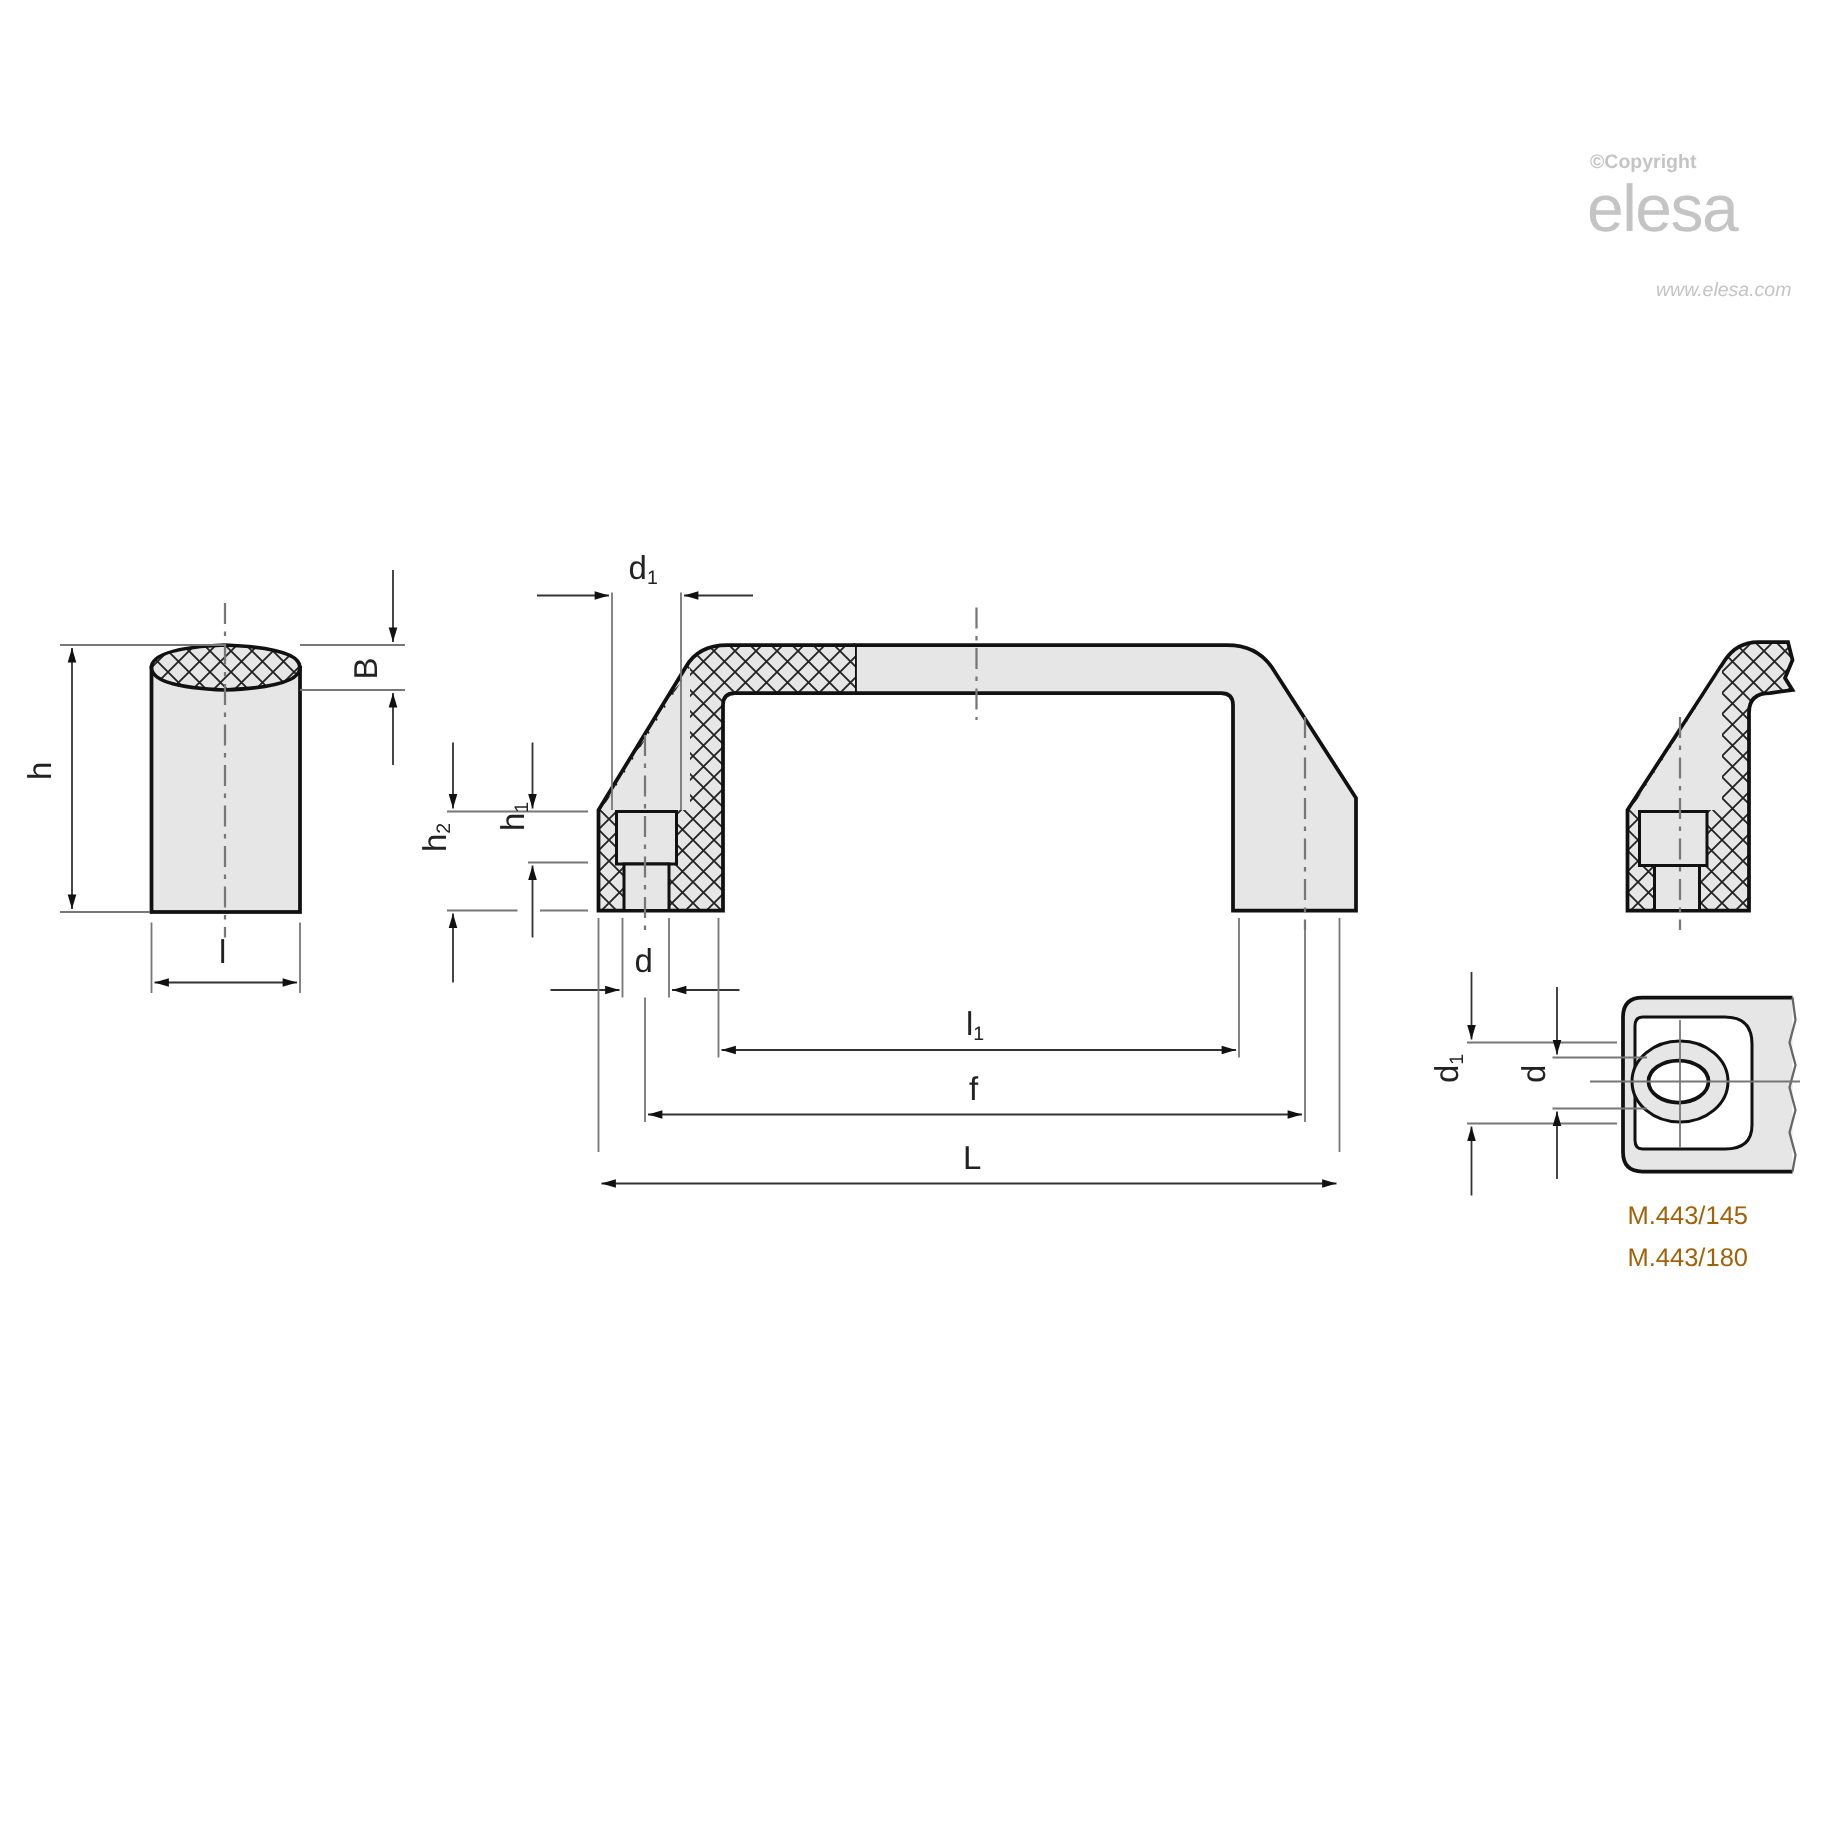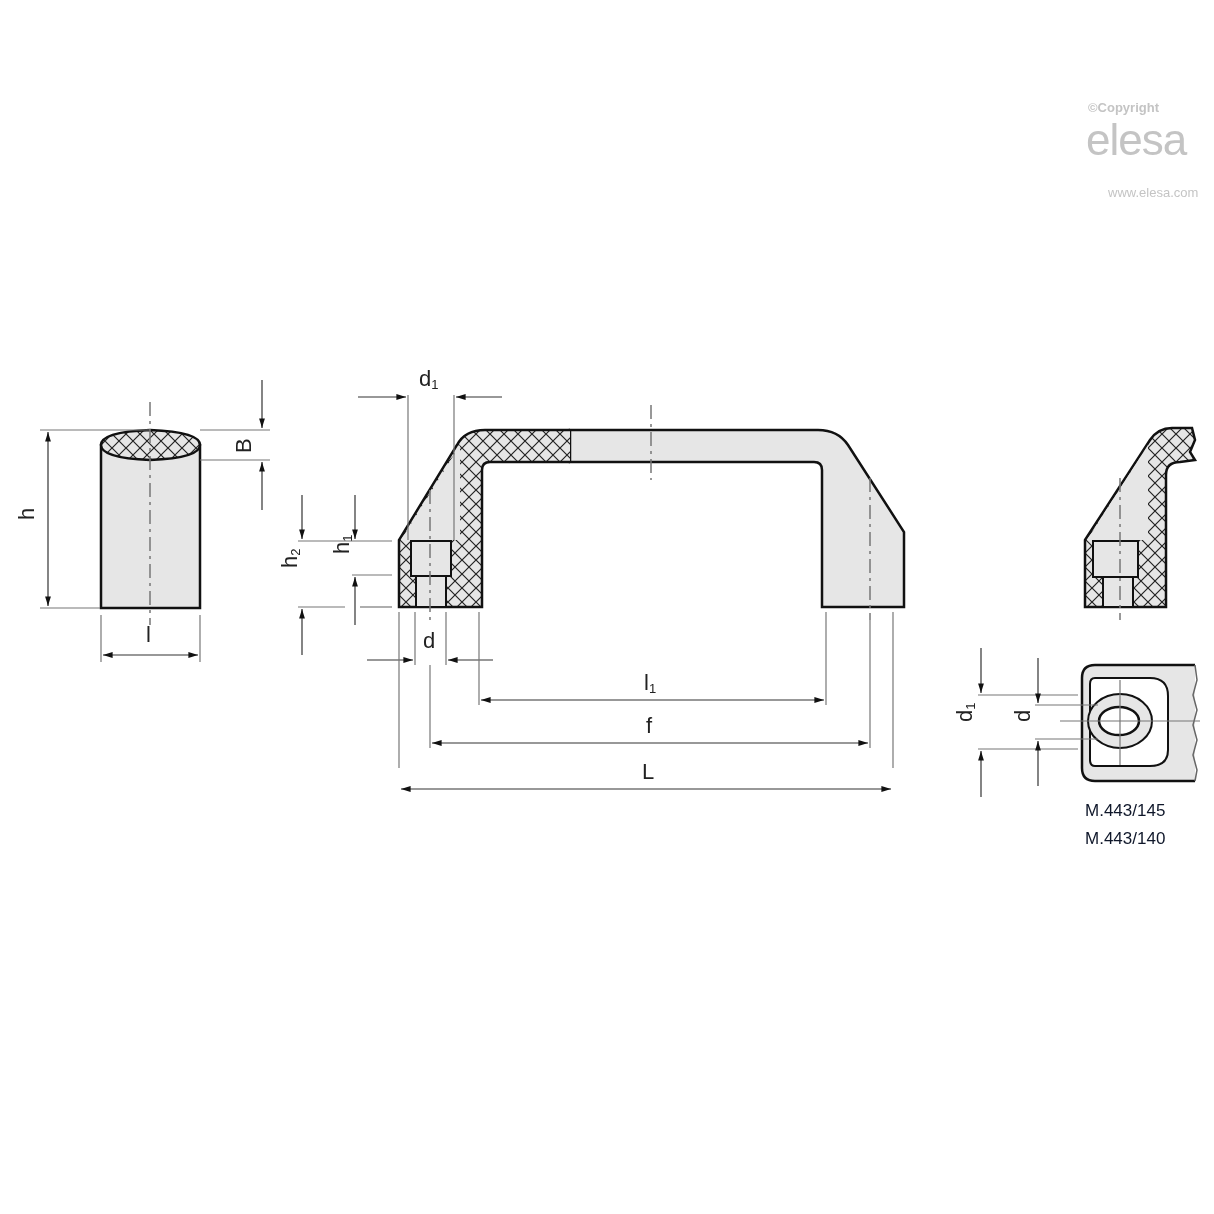--- a/index.html
+++ b/index.html
@@ -1,24 +1,24 @@
 <!DOCTYPE html>
 <html><head>
 <meta charset="utf-8">
 <style>
   html,body{margin:0;padding:0;background:#ffffff;}
   body{width:1214px;height:1214px;position:relative;overflow:hidden;font-family:"Liberation Sans",sans-serif;}
   svg{position:absolute;left:0;top:0;}
   .lbl{font-family:"Liberation Sans",sans-serif;fill:#222;font-size:22px;}
   .sub{font-size:13px;}
-  .wm{position:absolute;color:#c4c4c4;font-family:"Liberation Sans",sans-serif;margin-left:28px;}
+  .wm{position:absolute;color:#c4c4c4;font-family:"Liberation Sans",sans-serif;}
   .wm-copy{left:1060px;top:100px;font-size:13px;font-weight:bold;}
   .wm-logo{left:1058px;top:118px;font-size:44px;font-weight:normal;letter-spacing:-1px;line-height:44px;}
-  .wm-url{left:1080px;top:185px;font-size:13px;}
-  .code{position:absolute;left:1085px;font-size:17px;color:#0f172a;font-family:"Liberation Sans",sans-serif;}
+  .wm-url{left:1104px;top:185px;font-size:13px;font-style:italic;}
+  .code{position:absolute;left:1085px;font-size:17px;color:#a16207;font-family:"Liberation Sans",sans-serif;}
   .code1{top:801px;}
   .code2{top:829px;}
 </style>
 </head>
 <body>
 
 <div class="wm wm-copy">©Copyright</div>
 <div class="wm wm-logo">elesa</div>
 <div class="wm wm-url">www.elesa.com</div>
 
@@ -133,13 +133,13 @@
     <line x1="1035" y1="705" x2="1098" y2="705" stroke="#777" stroke-width="1.2"></line>
     <line x1="1035" y1="739" x2="1098" y2="739" stroke="#777" stroke-width="1.2"></line>
     <line x1="1038" y1="658" x2="1038" y2="703" stroke="#333" stroke-width="1.2" marker-end="url(#arr)"></line>
     <line x1="1038" y1="786" x2="1038" y2="741" stroke="#333" stroke-width="1.2" marker-end="url(#arr)"></line>
   </g>
   <text class="lbl" x="964" y="730" transform="rotate(-90 964 722)"><tspan>d</tspan><tspan class="sub" dy="3">1</tspan></text>
   <text class="lbl" x="1022" y="730" transform="rotate(-90 1022 722)">d</text>
 </svg>
 
 <div class="code code1">M.443/145</div>
-<div class="code code2">M.443/140</div>
+<div class="code code2">M.443/180</div>
 
 </body></html>

